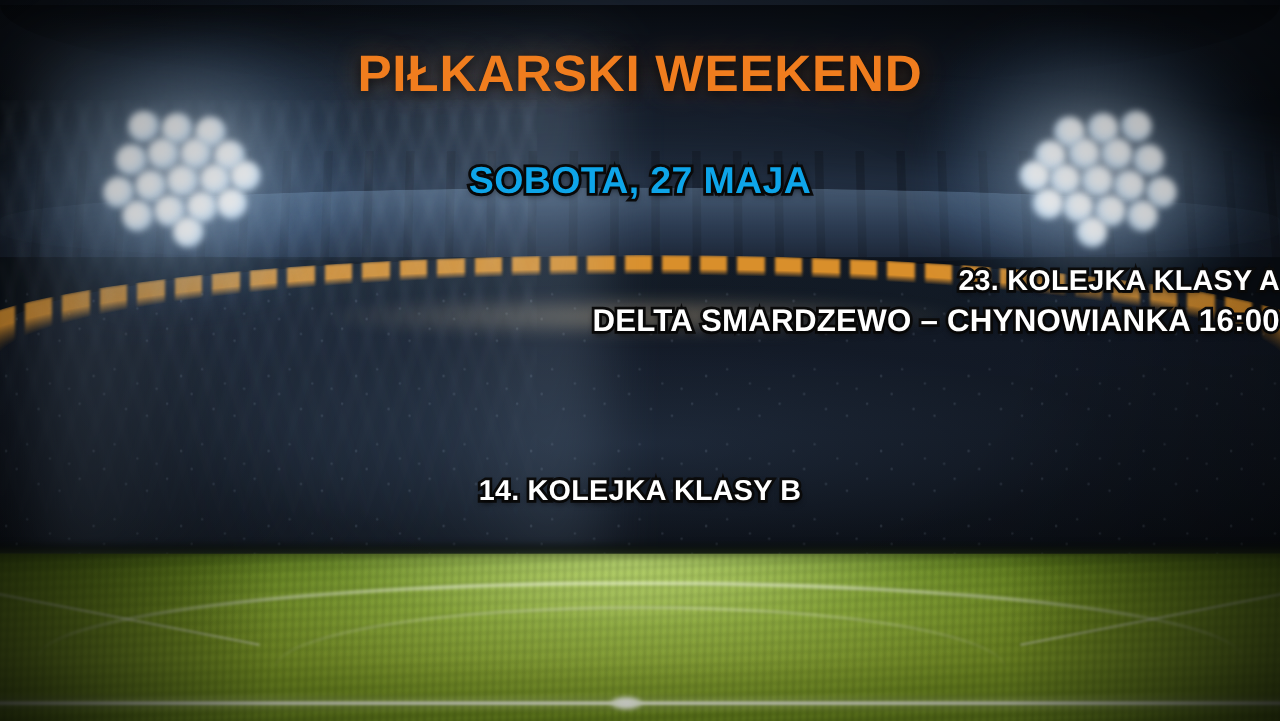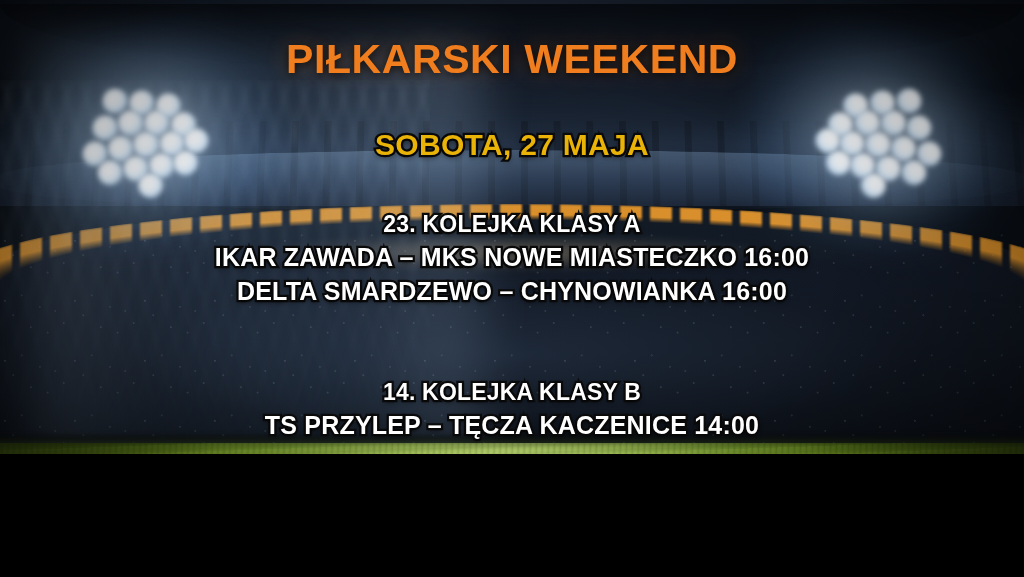--- a/index.html
+++ b/index.html
@@ -8,21 +8,21 @@
     padding: 0;
     background: #000;
   }
   body {
     font-family: "Liberation Sans", sans-serif;
   }
 
   #poster {
     position: relative;
     width: 1024px;
-    height: 454px;
+    height: 577px;
     overflow: hidden;
     background: #0b1018;
     user-select: none;
   }
 
   
   .bg-layer {
     position: absolute;
     left: 0; top: 0;
     width: 1024px; height: 577px;
@@ -306,32 +306,32 @@
     color: #F07D1E;
     text-shadow: 0 2px 9px rgba(0,0,0,0.75), 0 0 22px rgba(240,125,30,0.28);
   }
 
   #subtitle {
     position: absolute;
     left: 0; right: 0;
     top: 128px;
     font-size: 30px;
     font-weight: bold;
-    color: #eab308;
+    color: #0ea5e9;
     letter-spacing: 0.3px;
     -webkit-text-stroke: 4.5px #0c0c0c;
     paint-order: stroke fill;
     text-shadow: 0 2px 6px rgba(0,0,0,0.8);
   }
 
   .round-block {
     position: absolute;
     left: 0; right: 0;
   }
-  #round-block-a { top: 208px; }
+  #round-block-a { top: 208px; text-align: right; }
   #round-block-b { top: 376px; }
 
   .round-title,
   .match-line {
     font-weight: bold;
     color: #ffffff;
     -webkit-text-stroke: 4.5px #0c0c0c;
     paint-order: stroke fill;
     text-shadow: 0 2px 5px rgba(0,0,0,0.85);
     white-space: nowrap;
@@ -426,23 +426,21 @@
   <div class="bg-layer vignette"></div>
 
   <div class="content">
 
     <div id="headline">PIŁKARSKI WEEKEND</div>
 
     <div id="subtitle">SOBOTA, 27 MAJA</div>
 
     <div class="round-block" id="round-block-a">
       <div class="round-title">23. KOLEJKA KLASY A</div>
-      <div class="match-line">IKAR ZAWADA – MKS NOWE MIASTECZKO 16:00</div>
       <div class="match-line">DELTA SMARDZEWO – CHYNOWIANKA 16:00</div>
     </div>
 
     <div class="round-block" id="round-block-b">
       <div class="round-title">14. KOLEJKA KLASY B</div>
-      <div class="match-line">TS PRZYLEP – TĘCZA KACZENICE 14:00</div>
     </div>
 
   </div>
 </div>
 
 </body></html>

